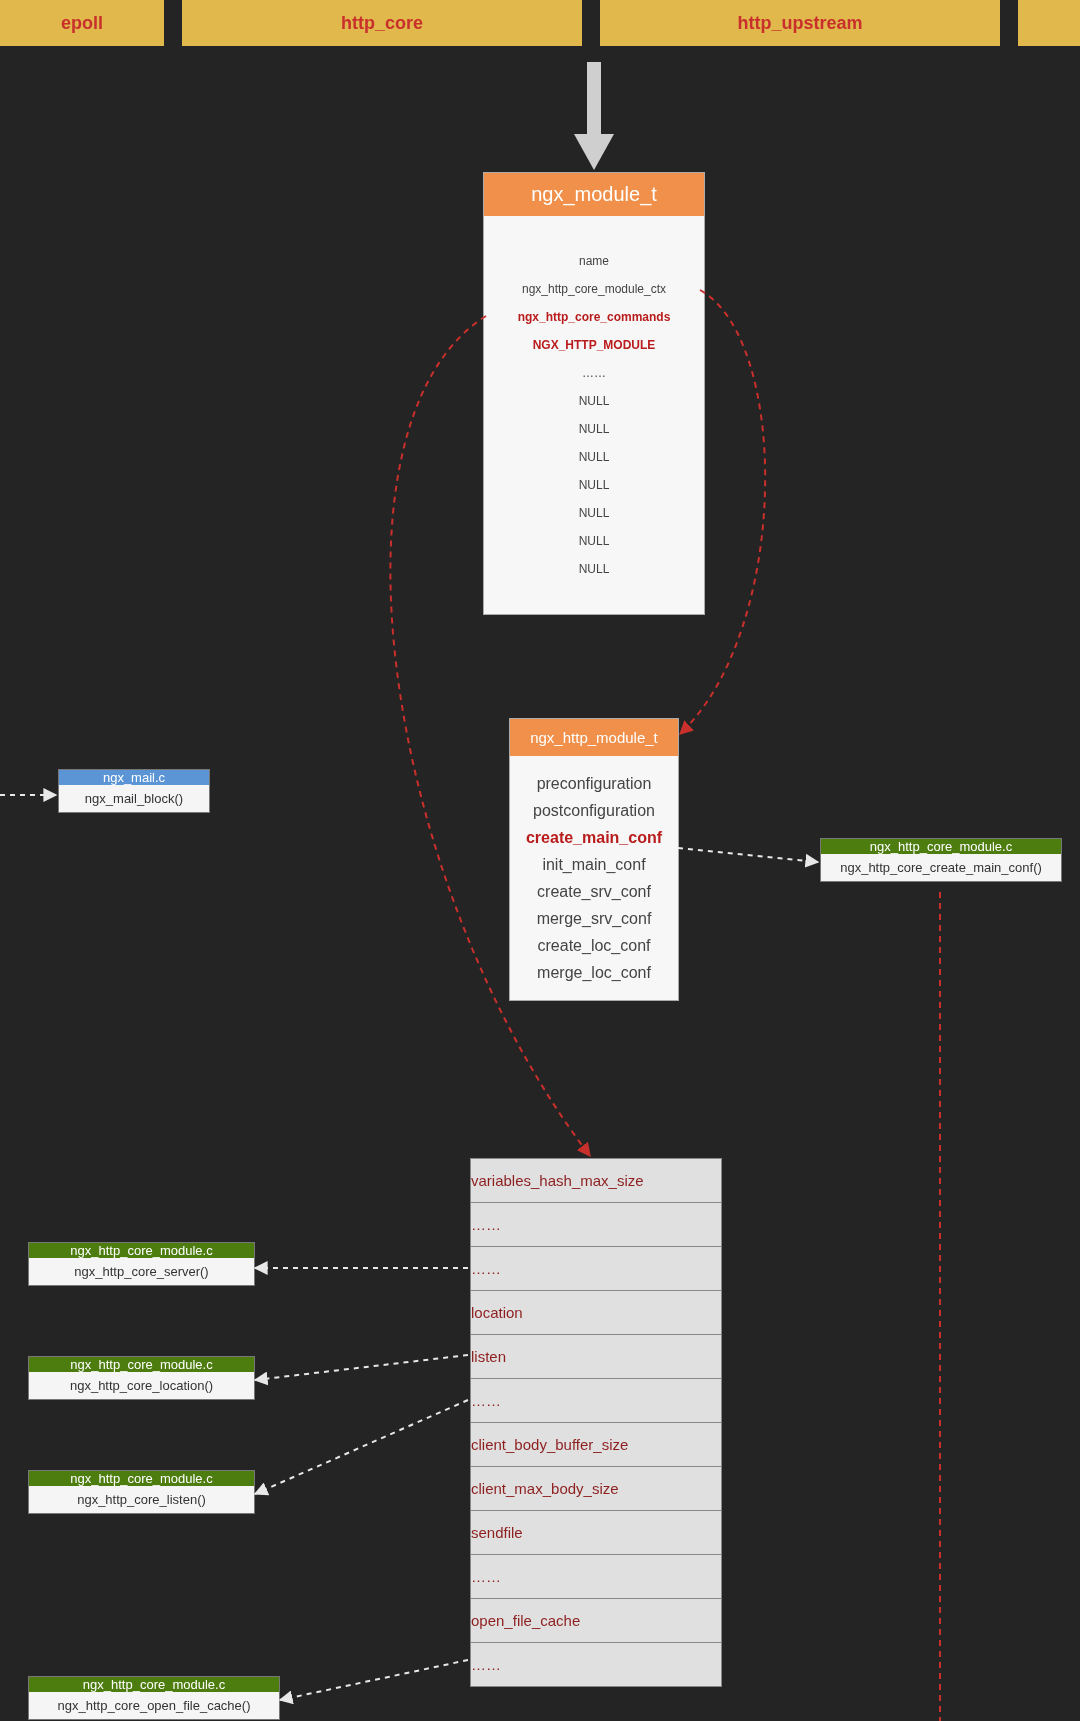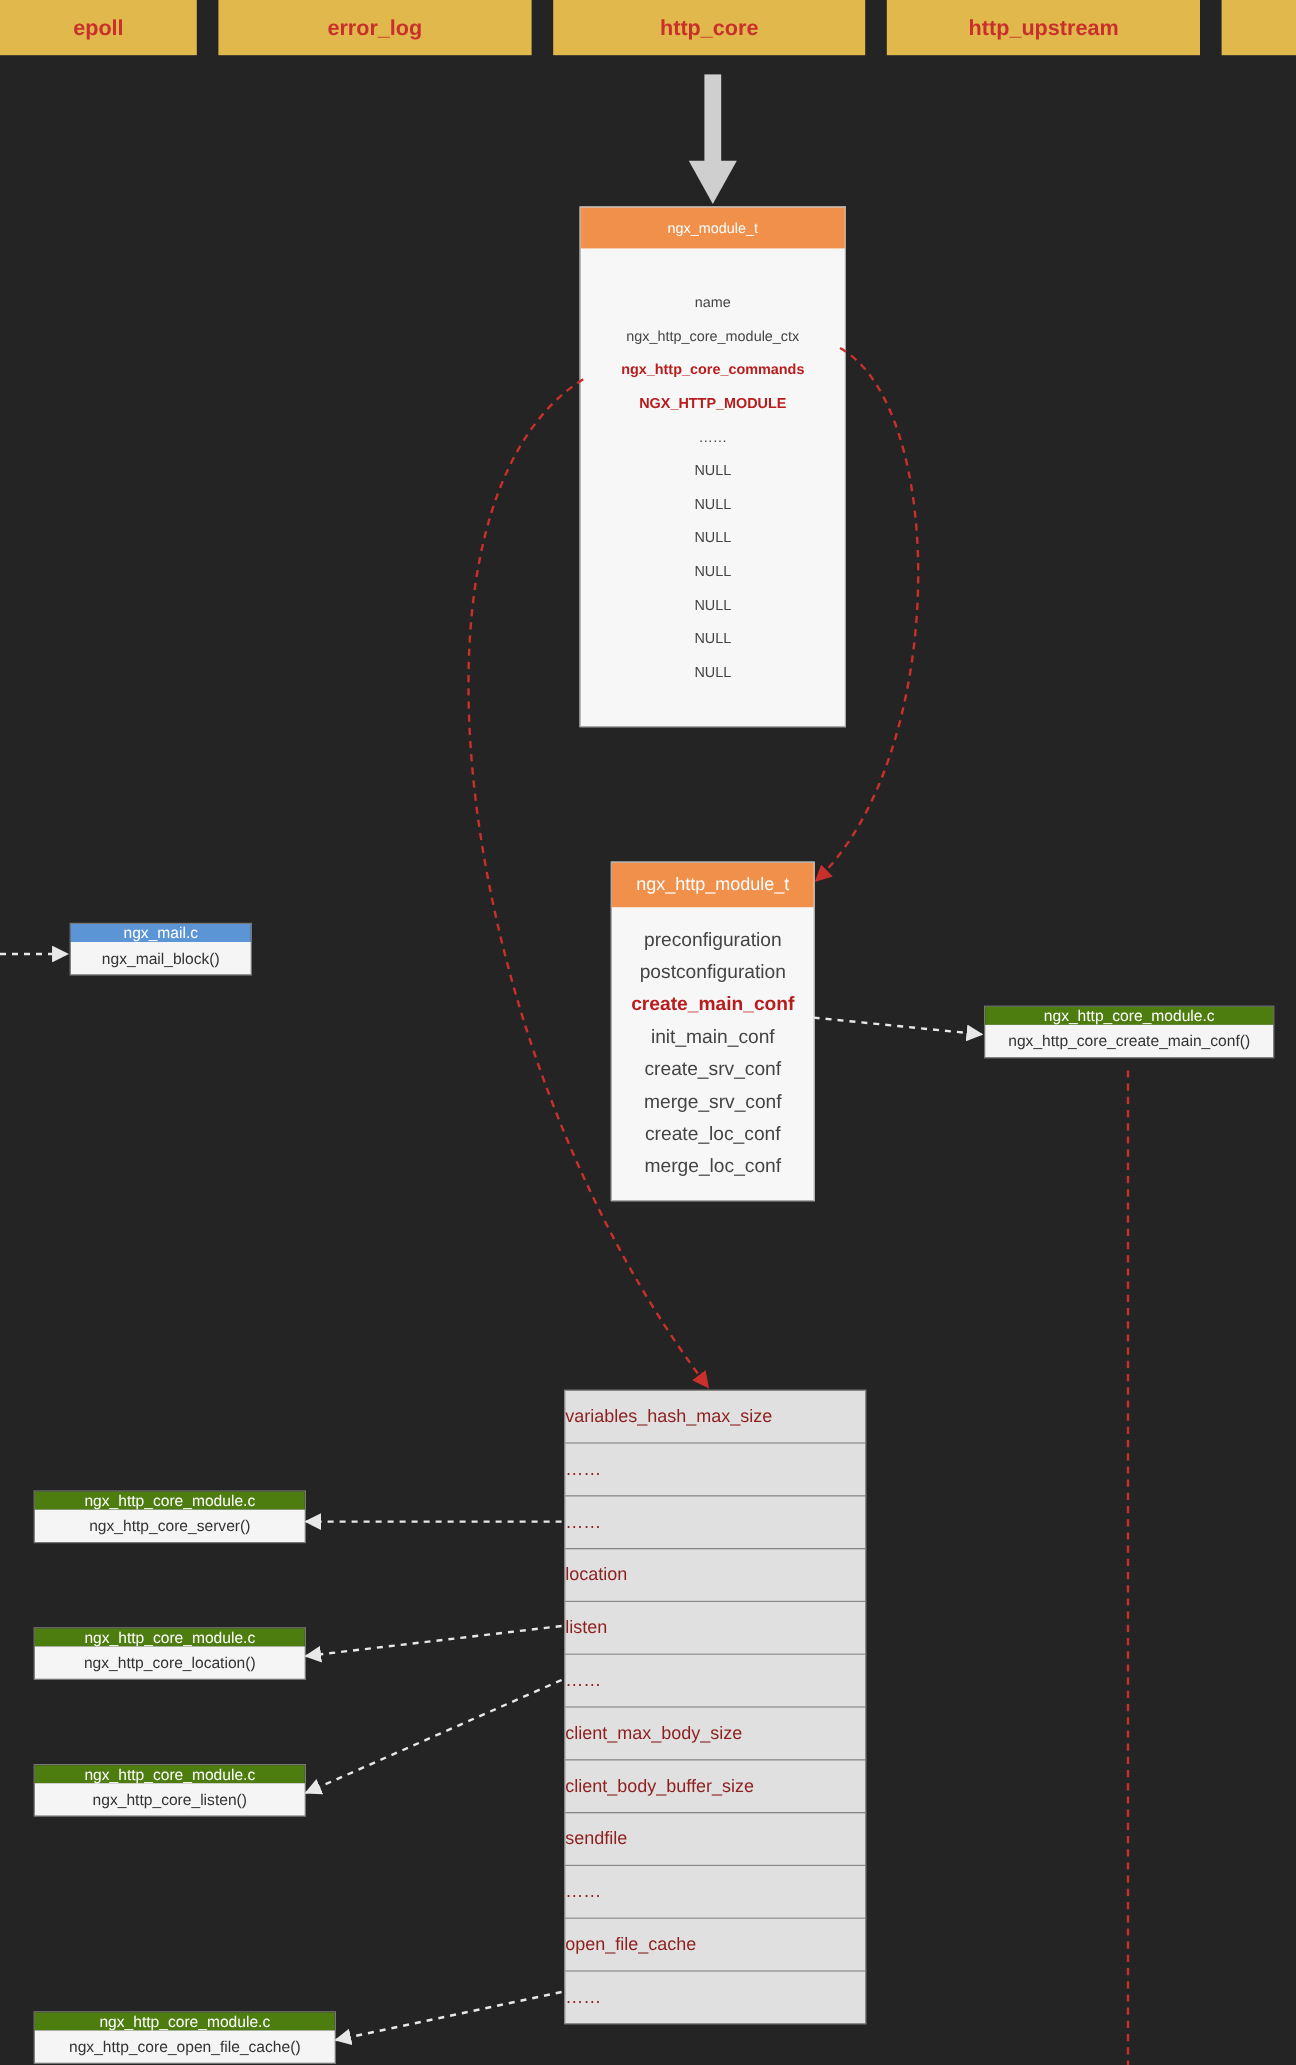--- a/index.html
+++ b/index.html
@@ -2,44 +2,41 @@
 <html><head>
 <meta charset="utf-8">
 <style>
 html,body{margin:0;padding:0;background:#242424;font-family:Arial,Helvetica,sans-serif;font-size:14px;color:#333;overflow:hidden}
 #stage{position:relative;width:1080px;height:1721px;background:#242424}
 .tabbar{position:absolute;top:0;left:0;right:0;height:46px;display:flex;gap:18px}
 .tab{flex:1;background:#e0b84c;display:flex;align-items:center;justify-content:center;font-weight:bold;color:#c9302c;font-size:18px}
 .tab.first{flex:0 0 164px}
 .tab.last{flex:0 0 62px}
 .box{position:absolute;background:#f7f7f7;border:1px solid #aaa}
-.box .hdr{background:#f0904b;color:#fff;text-align:center;padding:10px 6px;font-size:12px}
+.box .hdr{background:#f0904b;color:#fff;text-align:center;padding:10px 6px;font-size:20px}
 .box .body{padding:31px 10px;text-align:center;font-size:12px;line-height:28px;color:#444}
 .box .body .hl{color:#b91c1c;font-weight:bold}
 .smallbox{position:absolute;border:1px solid #777;font-size:13px}
 .smallbox .sh{padding:0 10px;text-align:center;color:#fff;font-size:13px}
 .smallbox .sb{background:#f5f5f5;padding:6px 10px;text-align:center;color:#333}
 .sh.blue{background:#5c95d6}
 .sh.purple{background:#4d7c0f}
 .cmdtable{position:absolute;border:1px solid #888}
 .cmdtable .row{background:#e0e0e0;border-bottom:1px solid #888;height:43px;display:flex;align-items:center;justify-content:flex-start;color:#8d1f1f;font-size:15px}
 .cmdtable .row:last-child{border-bottom:none}
 svg.overlay{position:absolute;top:0;left:0;width:1080px;height:1721px;pointer-events:none}
 </style>
 </head>
 <body>
 
 <div id="stage">
 
   <div class="tabbar">
     <div class="tab first">
         <span>epoll</span>
-      </div>
-    <div class="tab">
-        <span>error_log</span>
       </div>
     <div class="tab">
         <span>http_core</span>
       </div>
     <div class="tab">
         <span>http_upstream</span>
       </div>
     <div class="tab last">
         <span></span>
       </div>
@@ -120,24 +117,24 @@
     <div class="row">
         <span>location</span>
       </div>
     <div class="row">
         <span>listen</span>
       </div>
     <div class="row">
         <span>……</span>
       </div>
     <div class="row">
-        <span>client_max_body_size</span>
+        <span>client_body_buffer_size</span>
       </div>
     <div class="row">
-        <span>client_body_buffer_size</span>
+        <span>client_max_body_size</span>
       </div>
     <div class="row">
         <span>sendfile</span>
       </div>
     <div class="row">
         <span>……</span>
       </div>
     <div class="row">
         <span>open_file_cache</span>
       </div>

